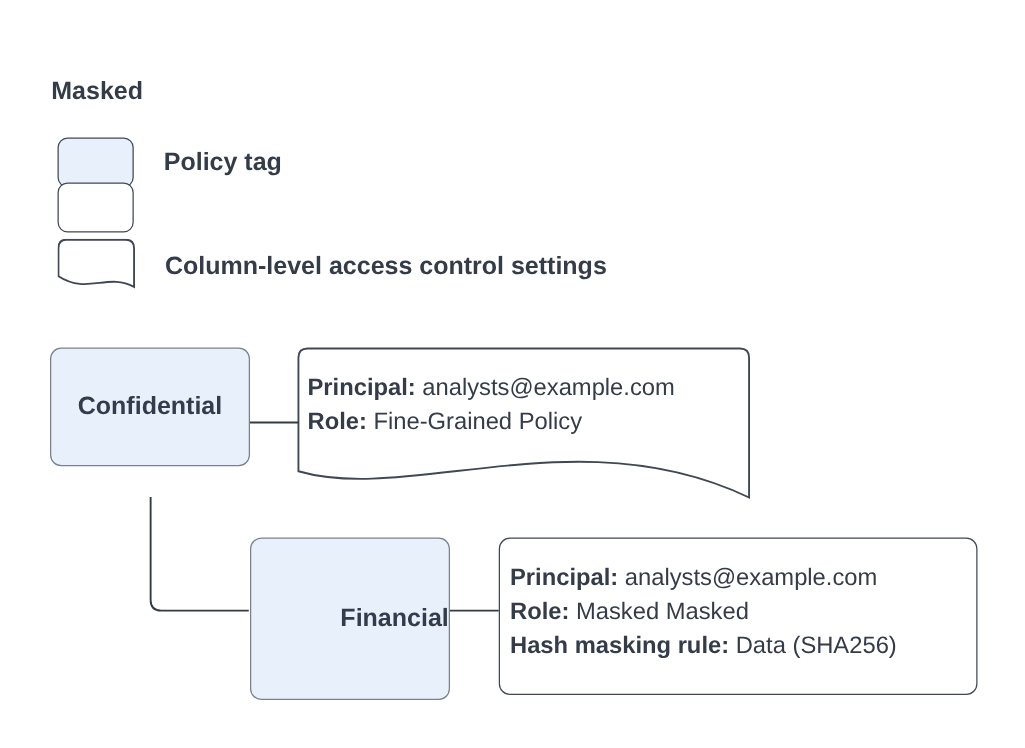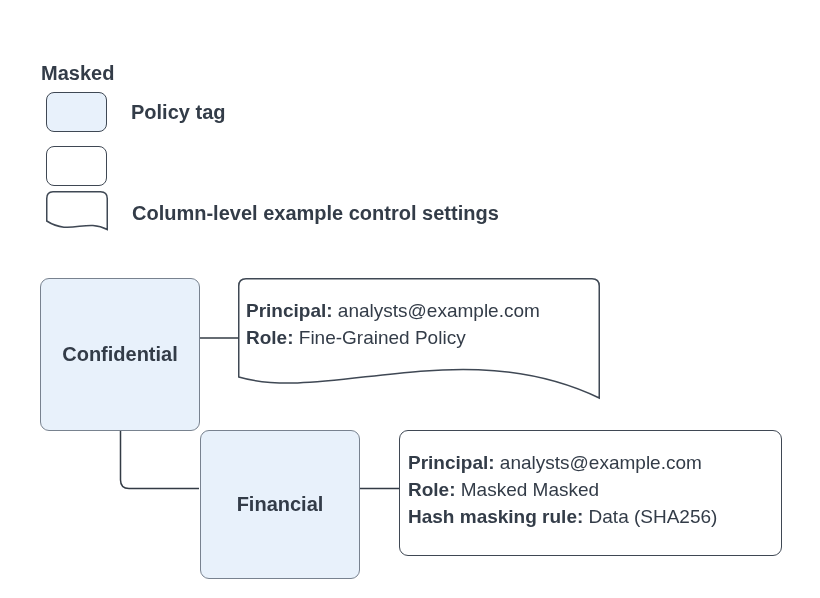--- a/index.html
+++ b/index.html
@@ -76,22 +76,22 @@
     position:absolute;
     background:var(--policy-tag-fill);
     border:1.5px solid var(--policy-tag-border);
     border-radius:9px;
     display:flex;
     align-items:center;
     justify-content:center;
     font-size:20px;
     font-weight:bold;
   }
-  .node-confidential{ left:40px; top:278px; width:160px; height:153px; }
-  .node-financial{ left:200px; top:430px; width:160px; height:149px; }
+  .node-confidential{ left:40px; top:278px; width:160px; height:95px; }
+  .node-financial{ left:200px; top:430px; width:160px; height:130px;justify-content:flex-end; }
   .card-text{
     position:absolute;
     font-size:19px;
     line-height:27px;
     white-space:nowrap;
   }
   .card-text .b{ font-weight:bold;margin-top:31px; }
   .access-settings-text{ left:246px; top:297px; }
   .data-policy-card{
     position:absolute;
@@ -103,34 +103,34 @@
   }
   .data-policy-text{ left:408px; top:449px; }
 </style>
 </head>
 <body>
 
 <div class="canvas">
 
   <div class="legend-title">Masked</div>
 
-  <div class="legend-row" style="top:92px;">
+  <div class="legend-row" style="top:110px;">
     <div class="swatch-rect swatch-blue"></div>
     <div class="legend-label">Policy tag</div>
   </div>
 
   <div class="legend-row" style="top:146px;">
     <div class="swatch-rect swatch-white"></div>
   </div>
 
   <div class="legend-row" style="top:191px;">
     <svg class="swatch-svg" viewBox="0 0 62 45">
       <path class="doc-shape-small" d="M 7 0.75 L 54.5 0.75 Q 61.25 0.75 61.25 7.5 L 61.25 38.5 C 40 27 24 45 0.75 30 L 0.75 7.5 Q 0.75 0.75 7 0.75 Z"></path>
     </svg>
-    <div class="legend-label">Column-level example control settings</div>
+    <div class="legend-label">Column-level access control settings</div>
   </div>
 
   <svg class="overlay-svg" viewBox="0 0 820 598">
     <path class="doc-shape" d="M 246 278.75 L 592 278.75 Q 599.25 278.75 599.25 286 L 599.25 398 C 463 333 328 403 238.75 377 L 238.75 286 Q 238.75 278.75 246 278.75 Z"></path>
     <path class="connector" d="M 200 338 L 238.75 338"></path>
     <path class="connector" d="M 120.5 397.5 L 120.5 480 Q 120.5 488.5 129 488.5 L 199 488.5"></path>
     <path class="connector" d="M 360 488.5 L 399 488.5"></path>
   </svg>
 
   <div class="policy-tag-node node-confidential">

